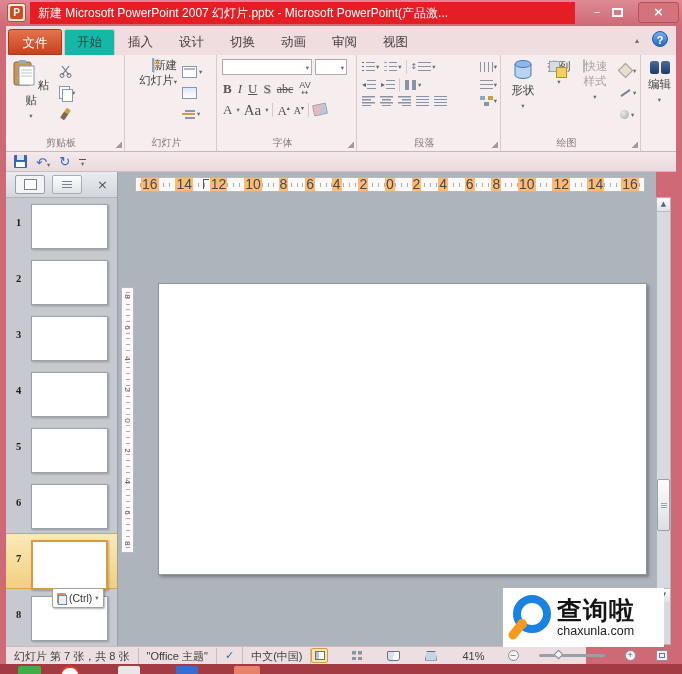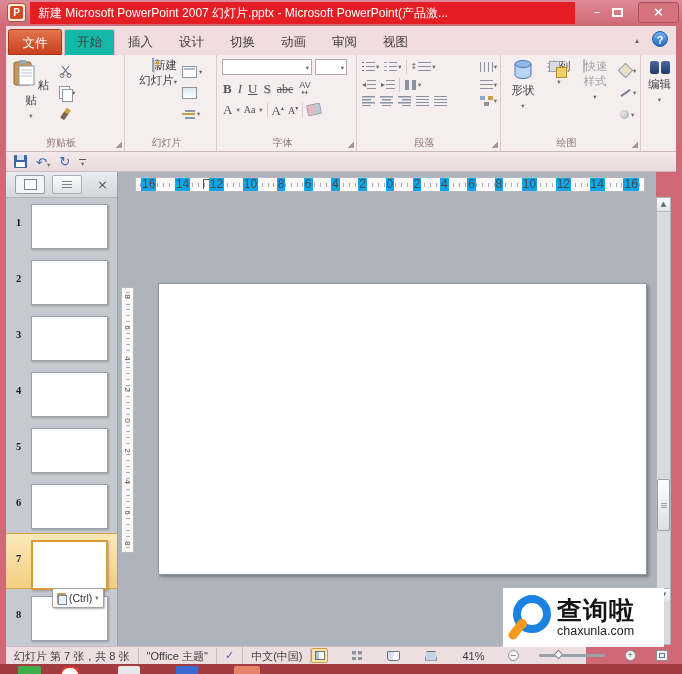--- a/index.html
+++ b/index.html
@@ -176,21 +176,21 @@
   .qat-more .bar{width:7px;height:1.5px;background:#555;margin-bottom:2px}
 
   
   .canvas{position:absolute;left:117px;top:172px;width:539px;height:474px;background:#aeb4bb;
           border-left:1px solid #98a0a8;box-sizing:border-box}
   .hruler{position:absolute;left:135px;top:177px;width:510px;height:15px;background:#fbfaf8;
           border:1px solid #b6bac0;box-sizing:border-box;display:flex;
           justify-content:space-between;align-items:center;padding:0 5px;z-index:2}
   .hruler::before{content:"";position:absolute;left:4px;right:4px;top:5px;height:4px;
           background:repeating-linear-gradient(to right,#a8aeb8 0 1px,transparent 1px 5.8px)}
-  .hruler span{position:relative;z-index:1;background:#0ea5e9;font-size:12px;color:#4a4a4a;
+  .hruler span{position:relative;z-index:1;background:#fdba74;font-size:14px;color:#4a4a4a;
                padding:0 1px;line-height:13px}
   .hmarker{position:absolute;left:203px;top:179px;width:5px;height:9px;z-index:3;
            border-left:1px solid #555;border-top:1px solid #555}
   .vruler{position:absolute;left:121px;top:287px;width:13px;height:266px;background:#fbfaf8;
           border:1px solid #b6bac0;box-sizing:border-box;display:flex;flex-direction:column;
           justify-content:space-between;align-items:center;padding:4px 0;z-index:2}
   .vruler::before{content:"";position:absolute;top:4px;bottom:4px;left:4px;width:4px;
           background:repeating-linear-gradient(to bottom,#a8aeb8 0 1px,transparent 1px 5.8px)}
   .vruler span{position:relative;z-index:1;background:#fbfaf8;font-size:8px;color:#4a4a4a;
                transform:rotate(90deg)}
@@ -403,21 +403,21 @@
       <span class="fs s">S</span>
       <span class="fs strike">abc</span>
       <span class="av">
         <span>AV</span><br>
         <small class="glyph">↔</small>
       </span>
     </div>
     <div class="font-row3">
       <span class="fs"><span>A</span></span>
         <span class="dd">▾</span>
-      <span class="fs" style="font-size:10px"><span>Aa</span></span>
+      <span class="fs" style="font-size:15px"><span>Aa</span></span>
         <span class="dd">▾</span>
       <span class="vdiv"></span>
       <span class="fs"><span>A</span><span class="suptri glyph">▴</span></span>
       <span class="fs" style="font-size:10px"><span>A</span><span class="suptri glyph">▾</span></span>
       <span class="vdiv"></span>
       <span class="eraser-ic"></span>
     </div>
     <div class="grp-label">字体</div>
     <div class="launcher"></div>
   </div>

